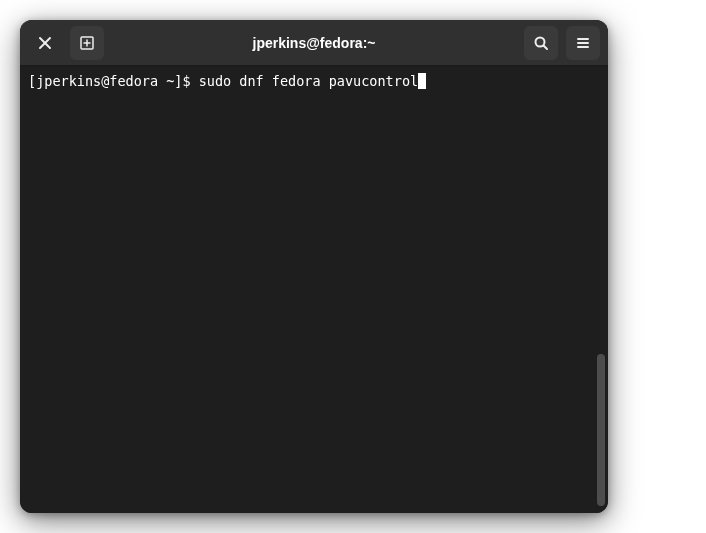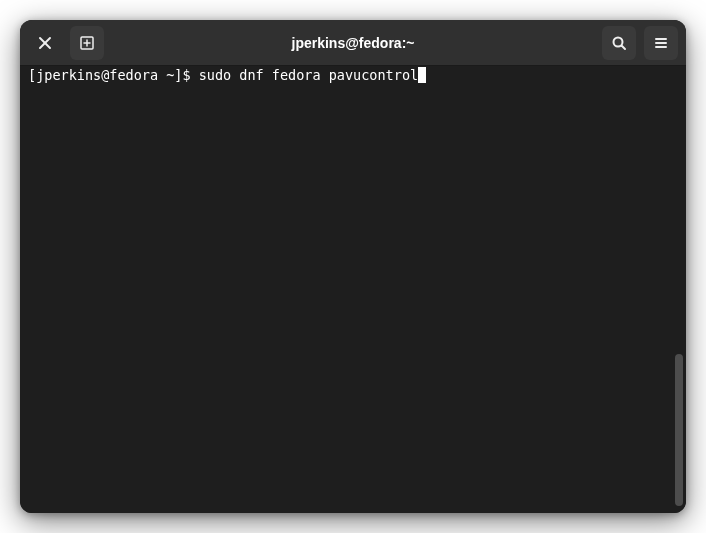--- a/index.html
+++ b/index.html
@@ -9,21 +9,21 @@
     }
     body {
       background: #fff;
       display: flex;
       align-items: flex-start;
       justify-content: flex-start;
       padding: 20px;
       font-family: sans-serif;
     }
     .window {
-      width: 666px;
+      width: 588px;
       height: 493px;
       background: #1e1e1e;
       border-radius: 12px;
       box-shadow: 0 8px 30px rgba(0,0,0,0.5), 0 2px 8px rgba(0,0,0,0.3);
       overflow: hidden;
       display: flex;
       flex-direction: column;
       position: relative;
     }
     .titlebar {
@@ -70,21 +70,21 @@
     .icon-button.flat {
       background: transparent;
     }
     .icon-button svg {
       width: 16px;
       height: 16px;
     }
     .terminal-body {
       flex: 1;
       background: #1e1e1e;
-      padding: 0 8px;
+      padding: 6px 8px;
       font-family: "Menlo", "Consolas", "DejaVu Sans Mono", monospace;
       font-size: 13.5px;
       line-height: 1.35;
       color: #ffffff;
       position: relative;
       overflow: hidden;
     }
     .terminal-line {
       white-space: pre;
       display: flex;

